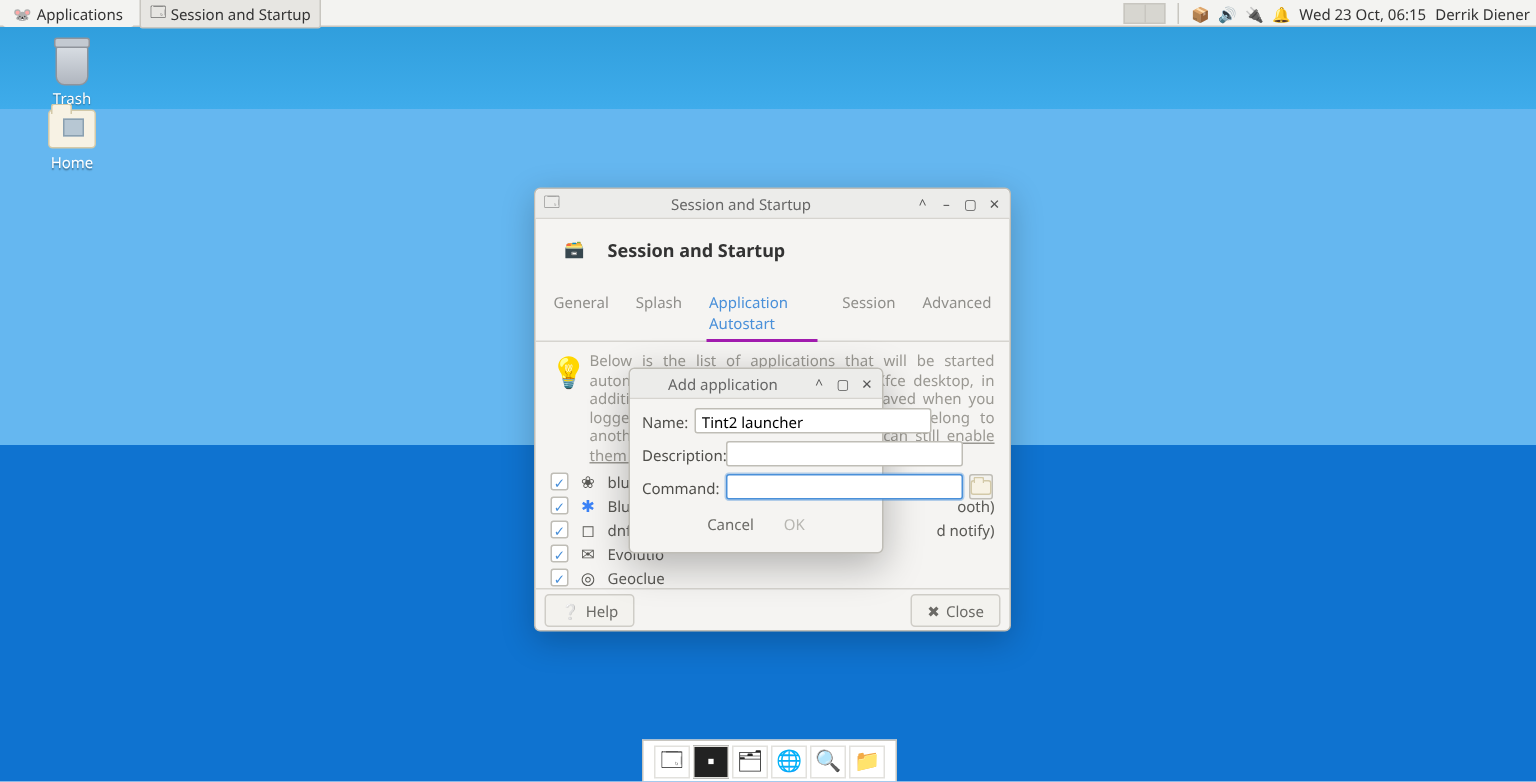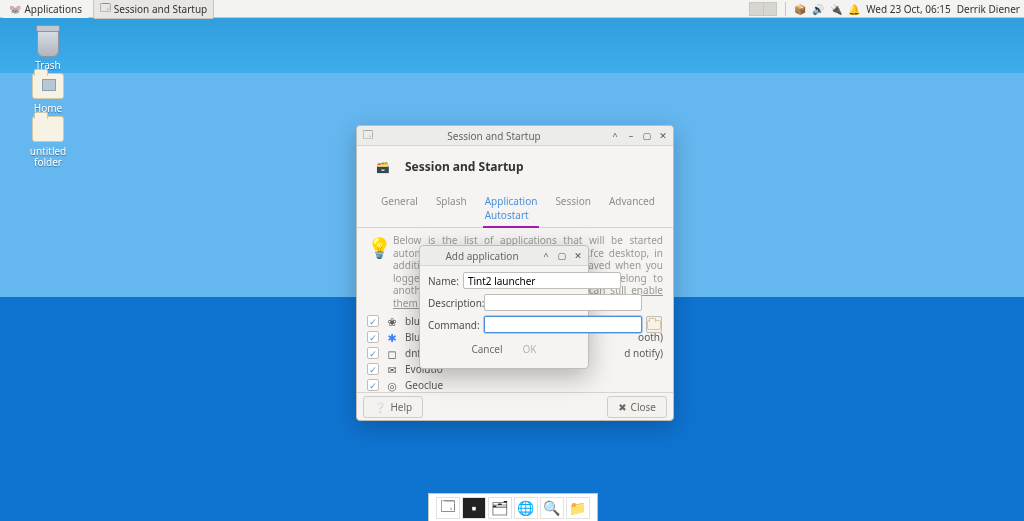--- a/index.html
+++ b/index.html
@@ -110,21 +110,21 @@
   .titlebar .t-btns { display:flex; gap:4px; }
   .titlebar .t-btn  { width:12px;height:12px; display:flex;align-items:center;justify-content:center; font-size:9px; border:1px solid transparent; cursor:pointer; color:#555;}
   .win-header {
     display:flex; align-items:center; gap:8px;
     padding: 6px 12px;
   }
   .win-header .big-ico { width:28px;height:28px; display:flex;align-items:center;justify-content:center; }
   .win-header .h-title { font-weight:bold; font-size:12px; color:#333;}
   .tabs {
     display:flex; gap:14px;
-    padding: 4px 22px 0;
+    padding: 4px 10px 0;
     font-size:10px;
     color:#8f8e8a;
     border-bottom:1px solid #d6d4cf;
   }
   .tabs .tab { padding: 4px 2px; cursor:pointer; }
   .tabs .tab.active { color:#4a90d9; border-bottom:2px solid #a21caf; margin-bottom:-1px;}
   .win-body {
     flex:1; padding: 6px 10px 4px;
     font-size:10px; color:#9a9892;
     overflow: hidden;
@@ -239,27 +239,20 @@
         <div class="ico-trash"></div>
       </div>
     <div class="dic-label">Trash</div>
   </div>
   <div class="desktop-icon ico-home">
     <div class="dic-img">
         <div class="ico-folder"></div>
       </div>
     <div class="dic-label">Home</div>
   </div>
-  <div class="desktop-icon">
-    <div class="dic-img">
-        <div class="ico-folder"></div>
-      </div>
-    <div class="dic-label" style="white-space:pre-line;">untitled
-folder</div>
-  </div>
 </div>
 
 <div class="win">
   <div class="titlebar">
     <span class="t-icon">🗔</span>
     <span class="t-title">Session and Startup</span>
     <div class="t-btns">
       <span class="t-btn">^</span>
       <span class="t-btn">–</span>
       <span class="t-btn">▢</span>

